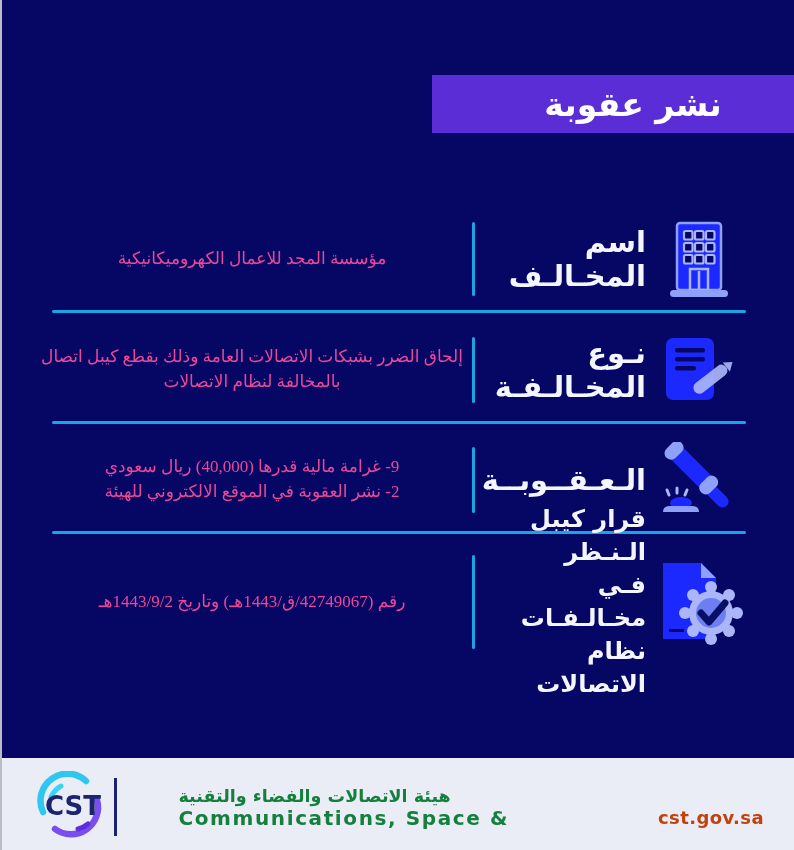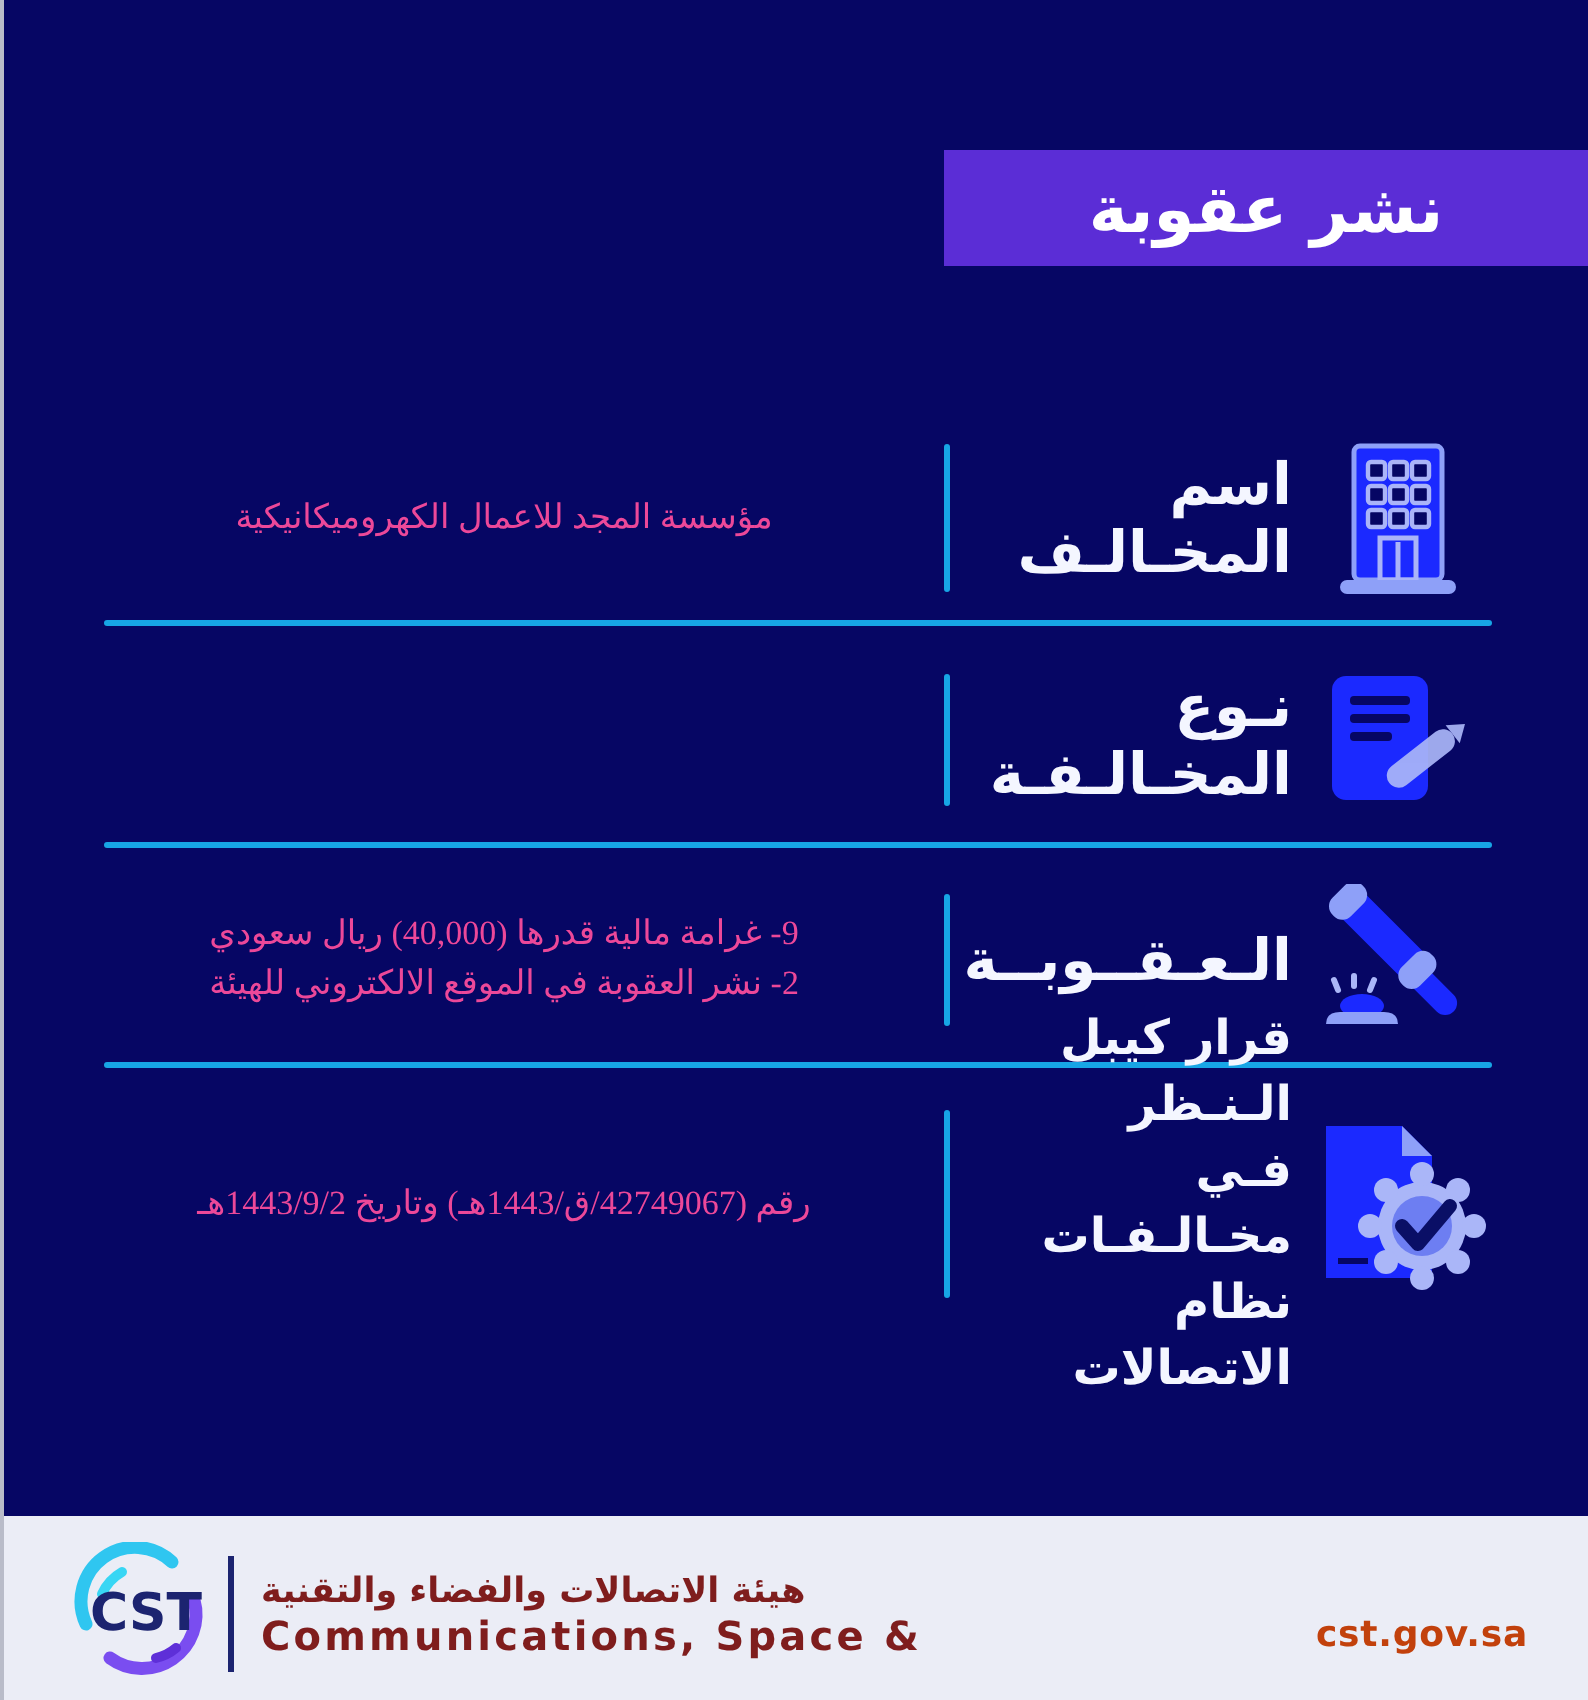--- a/index.html
+++ b/index.html
@@ -10,21 +10,21 @@
     font-family:"DejaVu Sans",sans-serif;
     overflow:hidden;
     border-left:2px solid #b9bcc9;
     box-sizing:border-box;
   }
   
   .banner{
     position:absolute;top:75px;right:0;width:322px;height:58px;
     background:#5b2dd6;
     display:flex;align-items:center;justify-content:center;
-    color:#ffffff;font-size:33px;font-weight:600;direction:rtl;
+    color:#ffffff;font-size:33px;font-weight:600;direction:rtl;padding-left:40px;
   }
   
   .row{position:absolute;left:50px;width:694px;}
   .row-1{top:210px;height:98px;}
   .row-2{top:326px;height:88px;}
   .row-3{top:436px;height:88px;}
   .row-4{top:546px;height:112px;}
   .value{
     position:absolute;left:-20px;top:0;bottom:0;width:440px;
     display:flex;flex-direction:column;align-items:center;justify-content:center;
@@ -60,21 +60,21 @@
     position:absolute;left:0;right:0;top:758px;bottom:0;
     background:#ebedf6;
   }
   .brand{
     position:absolute;left:34px;top:13px;
     display:flex;align-items:center;
   }
   .brand-divider{
     width:2.5px;height:58px;background:#1c2470;margin:0 14px 0 10px;
   }
-  .brand-text{color:#7f1d1d;}
+  .brand-text{color:#15803d;margin-left:48px;}
   .brand-ar{
     font-size:17.5px;font-weight:bold;direction:rtl;text-align:left;
     margin-bottom:3px;
   }
   .brand-en{
     font-size:20px;font-weight:bold;letter-spacing:1.6px;line-height:19px;
   }
   .website{
     position:absolute;right:30px;bottom:22px;
     color:#c2410c;font-size:18px;font-weight:bold;letter-spacing:.4px;
@@ -109,20 +109,21 @@
         </g>
         <rect x="27" y="50" width="18" height="21" fill="none" stroke="#aab4f8" stroke-width="2.5"></rect>
         <line x1="36" y1="52" x2="36" y2="71" stroke="#aab4f8" stroke-width="2.5"></line>
         <rect x="7" y="71" width="58" height="7" rx="3.5" fill="#8ea0f8"></rect>
       </svg>
     </div>
   </div>
   <div class="rule rule-1"></div>
 
   <div class="row row-2">
+    <div class="value">إلحاق الضرر بشبكات الاتصالات العامة وذلك بقطع كيبل اتصال بالمخالفة لنظام الاتصالات</div>
     <div class="vline"></div>
     <div class="label">نـوع المخـالـفـة</div>
     <div class="icon-cell">
       <svg width="82" height="68" viewBox="0 0 82 68">
         <rect x="8" y="2" width="48" height="62" rx="7" fill="#1b29ff"></rect>
         <rect x="17" y="12" width="30" height="4.5" rx="2" fill="#060664"></rect>
         <rect x="17" y="21" width="30" height="4.5" rx="2" fill="#060664"></rect>
         <rect x="17" y="30" width="21" height="4.5" rx="2" fill="#060664"></rect>
         <g transform="rotate(-38 54 42)" opacity="0.92">
           <rect x="32" y="36" width="40" height="12" rx="6" fill="#aab6f8"></rect>

